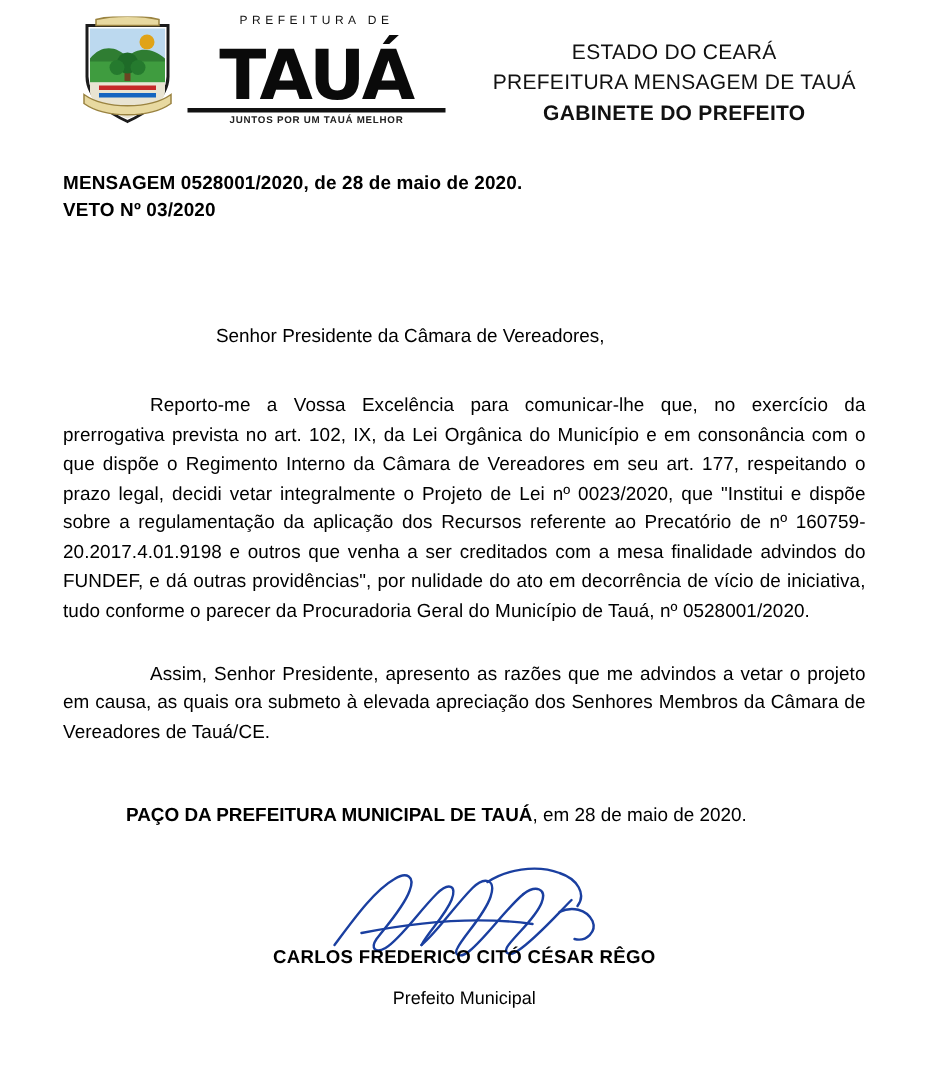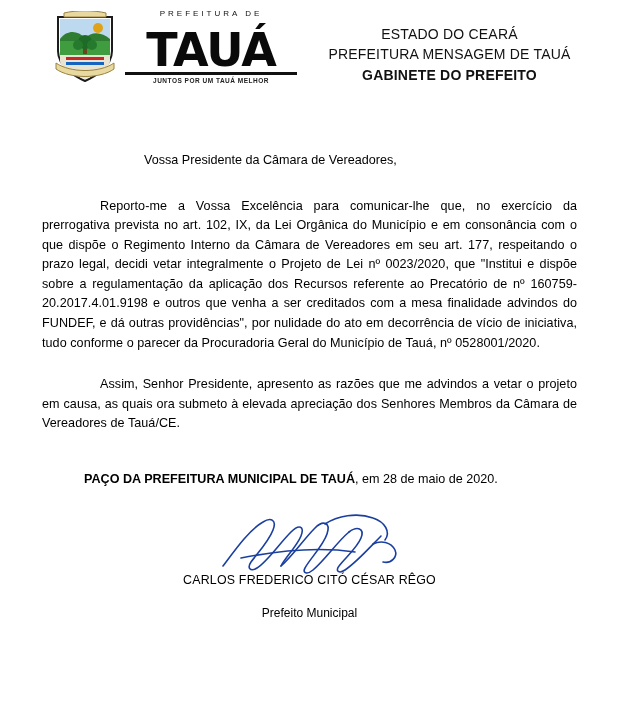--- a/index.html
+++ b/index.html
@@ -138,29 +138,29 @@
   }
   .sig-svg {
     position: absolute;
     left: 50%;
     transform: translateX(-50%);
     top: 0;
   }
   .sig-name {
     position: absolute;
     left: 0; right: 0;
-    top: 63px;
+    top: 57px;
     font-size: 12.4px;
-    font-weight: normal;
+    font-weight: bold;
     letter-spacing: 0.2px;
   }
   .sig-role {
     position: absolute;
     left: 0; right: 0;
-    top: 96px;
+    top: 84px;
     font-size: 12px;
   }
 </style>
 </head>
 <body>
 
 <div class="page">
 
   <div class="header">
 
@@ -206,22 +206,26 @@
 
     <div class="org">
       <div class="l1">ESTADO DO CEARÁ</div>
       <div class="l2">PREFEITURA MENSAGEM DE TAUÁ</div>
       <div class="l3">GABINETE DO PREFEITO</div>
     </div>
   </div>
 
   <div class="content">
 
-
-    <div class="salutation">Vossa Presidente da Câmara de Vereadores,</div>
+    <div class="msg-block">
+      <div>MENSAGEM 0528001/2020, de 28 de maio de 2020.</div>
+      <div>VETO Nº 03/2020</div>
+    </div>
+
+    <div class="salutation">Senhor Presidente da Câmara de Vereadores,</div>
 
     <div class="para first">Reporto-me a Vossa Excelência para comunicar-lhe que, no exercício da prerrogativa prevista no art. 102, IX, da Lei Orgânica do Município e em consonância com o que dispõe o Regimento Interno da Câmara de Vereadores em seu art. 177, respeitando o prazo legal, decidi vetar integralmente o Projeto de Lei nº 0023/2020, que "Institui e dispõe sobre a regulamentação da aplicação dos Recursos referente ao Precatório de nº 160759-20.2017.4.01.9198 e outros que venha a ser creditados com a mesa finalidade advindos do FUNDEF, e dá outras providências", por nulidade do ato em decorrência de vício de iniciativa, tudo conforme o parecer da Procuradoria Geral do Município de Tauá, nº 0528001/2020.</div>
 
     <div class="para second">Assim, Senhor Presidente, apresento as razões que me advindos a vetar o projeto em causa, as quais ora submeto à elevada apreciação dos Senhores Membros da Câmara de Vereadores de Tauá/CE.</div>
 
     <div class="paco">
       <b>PAÇO DA PREFEITURA MUNICIPAL DE TAUÁ</b><span>, em 28 de maio de 2020.</span>
     </div>
 
     <div class="sig-area">

